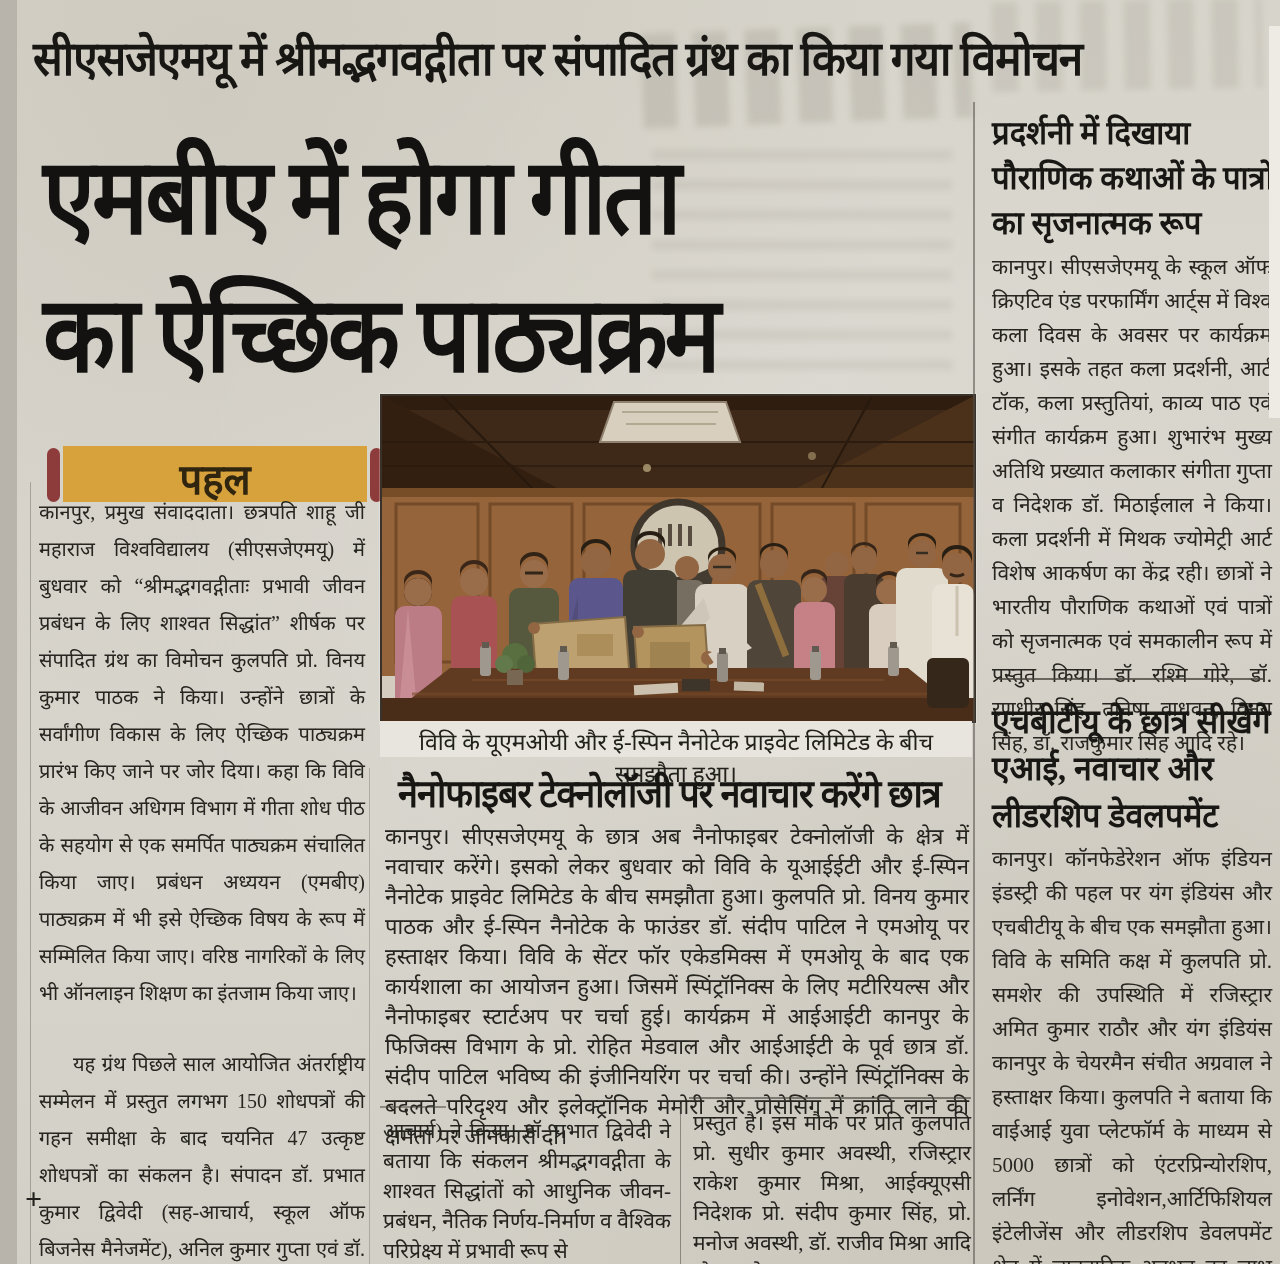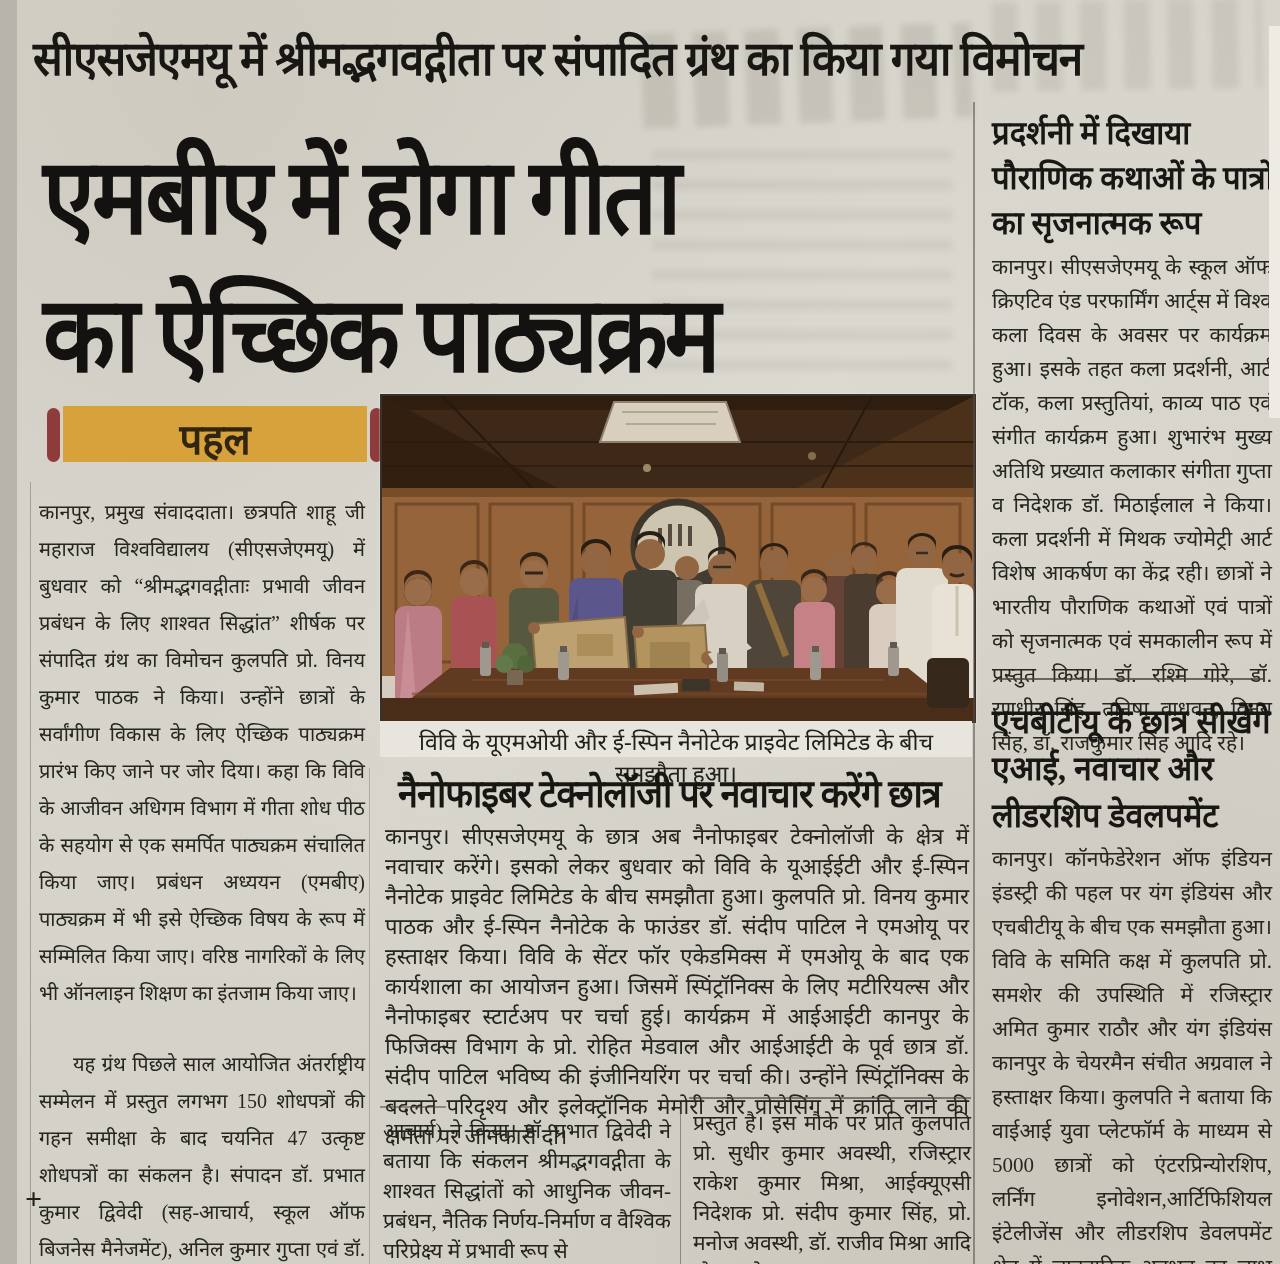--- a/index.html
+++ b/index.html
@@ -53,21 +53,21 @@
   <div class="abs ghost" style="left:975px;top:0px;width:270px;height:90px;transform:rotate(-1deg);
               background:repeating-linear-gradient(90deg,rgba(70,65,50,.7) 0 26px,transparent 26px 44px);"></div>
 
   <div class="abs kicker" style="left:16px;top:24px;">सीएसजेएमयू में श्रीमद्भगवद्गीता पर संपादित ग्रंथ का किया गया विमोचन</div>
 
   <div class="abs" style="left:26px;top:120px;">
     <div class="mainhead">एमबीए में होगा गीता</div>
     <div class="mainhead">का ऐच्छिक पाठ्यक्रम</div>
   </div>
 
-  <div class="abs" style="left:30px;top:404px;width:336px;height:62px;">
+  <div class="abs" style="left:30px;top:444px;width:336px;height:62px;">
     <div class="badge-yellow"></div>
     <div class="badge-cap" style="left:0;"></div>
     <div class="badge-cap" style="right:0;"></div>
     <div class="badge-label">पहल</div>
   </div>
 
   <div class="abs body-txt" style="left:22px;top:494px;width:326px;">कानपुर, प्रमुख संवाददाता। छत्रपति शाहू जी महाराज विश्वविद्यालय (सीएसजेएमयू) में बुधवार को “श्रीमद्भगवद्गीताः प्रभावी जीवन प्रबंधन के लिए शाश्वत सिद्धांत” शीर्षक पर संपादित ग्रंथ का विमोचन कुलपति प्रो. विनय कुमार पाठक ने किया। उन्होंने छात्रों के सर्वांगीण विकास के लिए ऐच्छिक पाठ्यक्रम प्रारंभ किए जाने पर जोर दिया। कहा कि विवि के आजीवन अधिगम विभाग में गीता शोध पीठ के सहयोग से एक समर्पित पाठ्यक्रम संचालित किया जाए। प्रबंधन अध्ययन (एमबीए) पाठ्यक्रम में भी इसे ऐच्छिक विषय के रूप में सम्मिलित किया जाए। वरिष्ठ नागरिकों के लिए भी ऑनलाइन शिक्षण का इंतजाम किया जाए।</div>
   <div class="abs body-txt" style="left:22px;top:1046px;width:326px;text-indent:34px;">यह ग्रंथ पिछले साल आयोजित अंतर्राष्ट्रीय सम्मेलन में प्रस्तुत लगभग 150 शोधपत्रों की गहन समीक्षा के बाद चयनित 47 उत्कृष्ट शोधपत्रों का संकलन है। संपादन डॉ. प्रभात कुमार द्विवेदी (सह-आचार्य, स्कूल ऑफ बिजनेस मैनेजमेंट), अनिल कुमार गुप्ता एवं डॉ. प्रशांत मिश्रा (सहायक</div>
   <div class="abs regmark" style="left:8px;top:1182px;">+</div>
   <div class="abs" style="left:13px;top:482px;width:1px;height:782px;background:rgba(60,55,45,.32);"></div>

